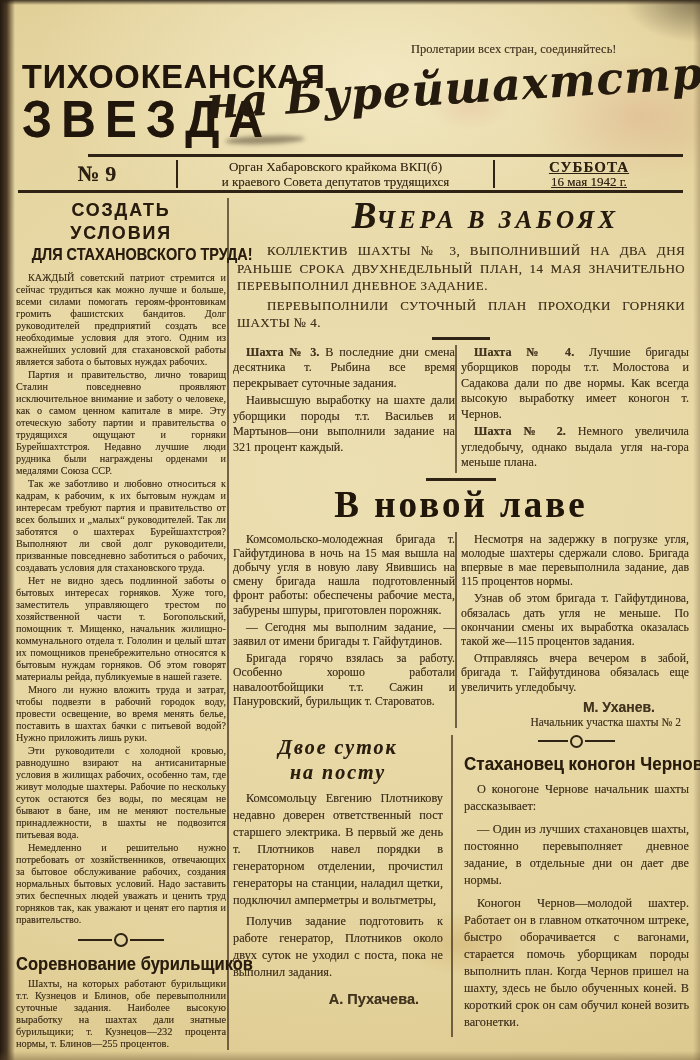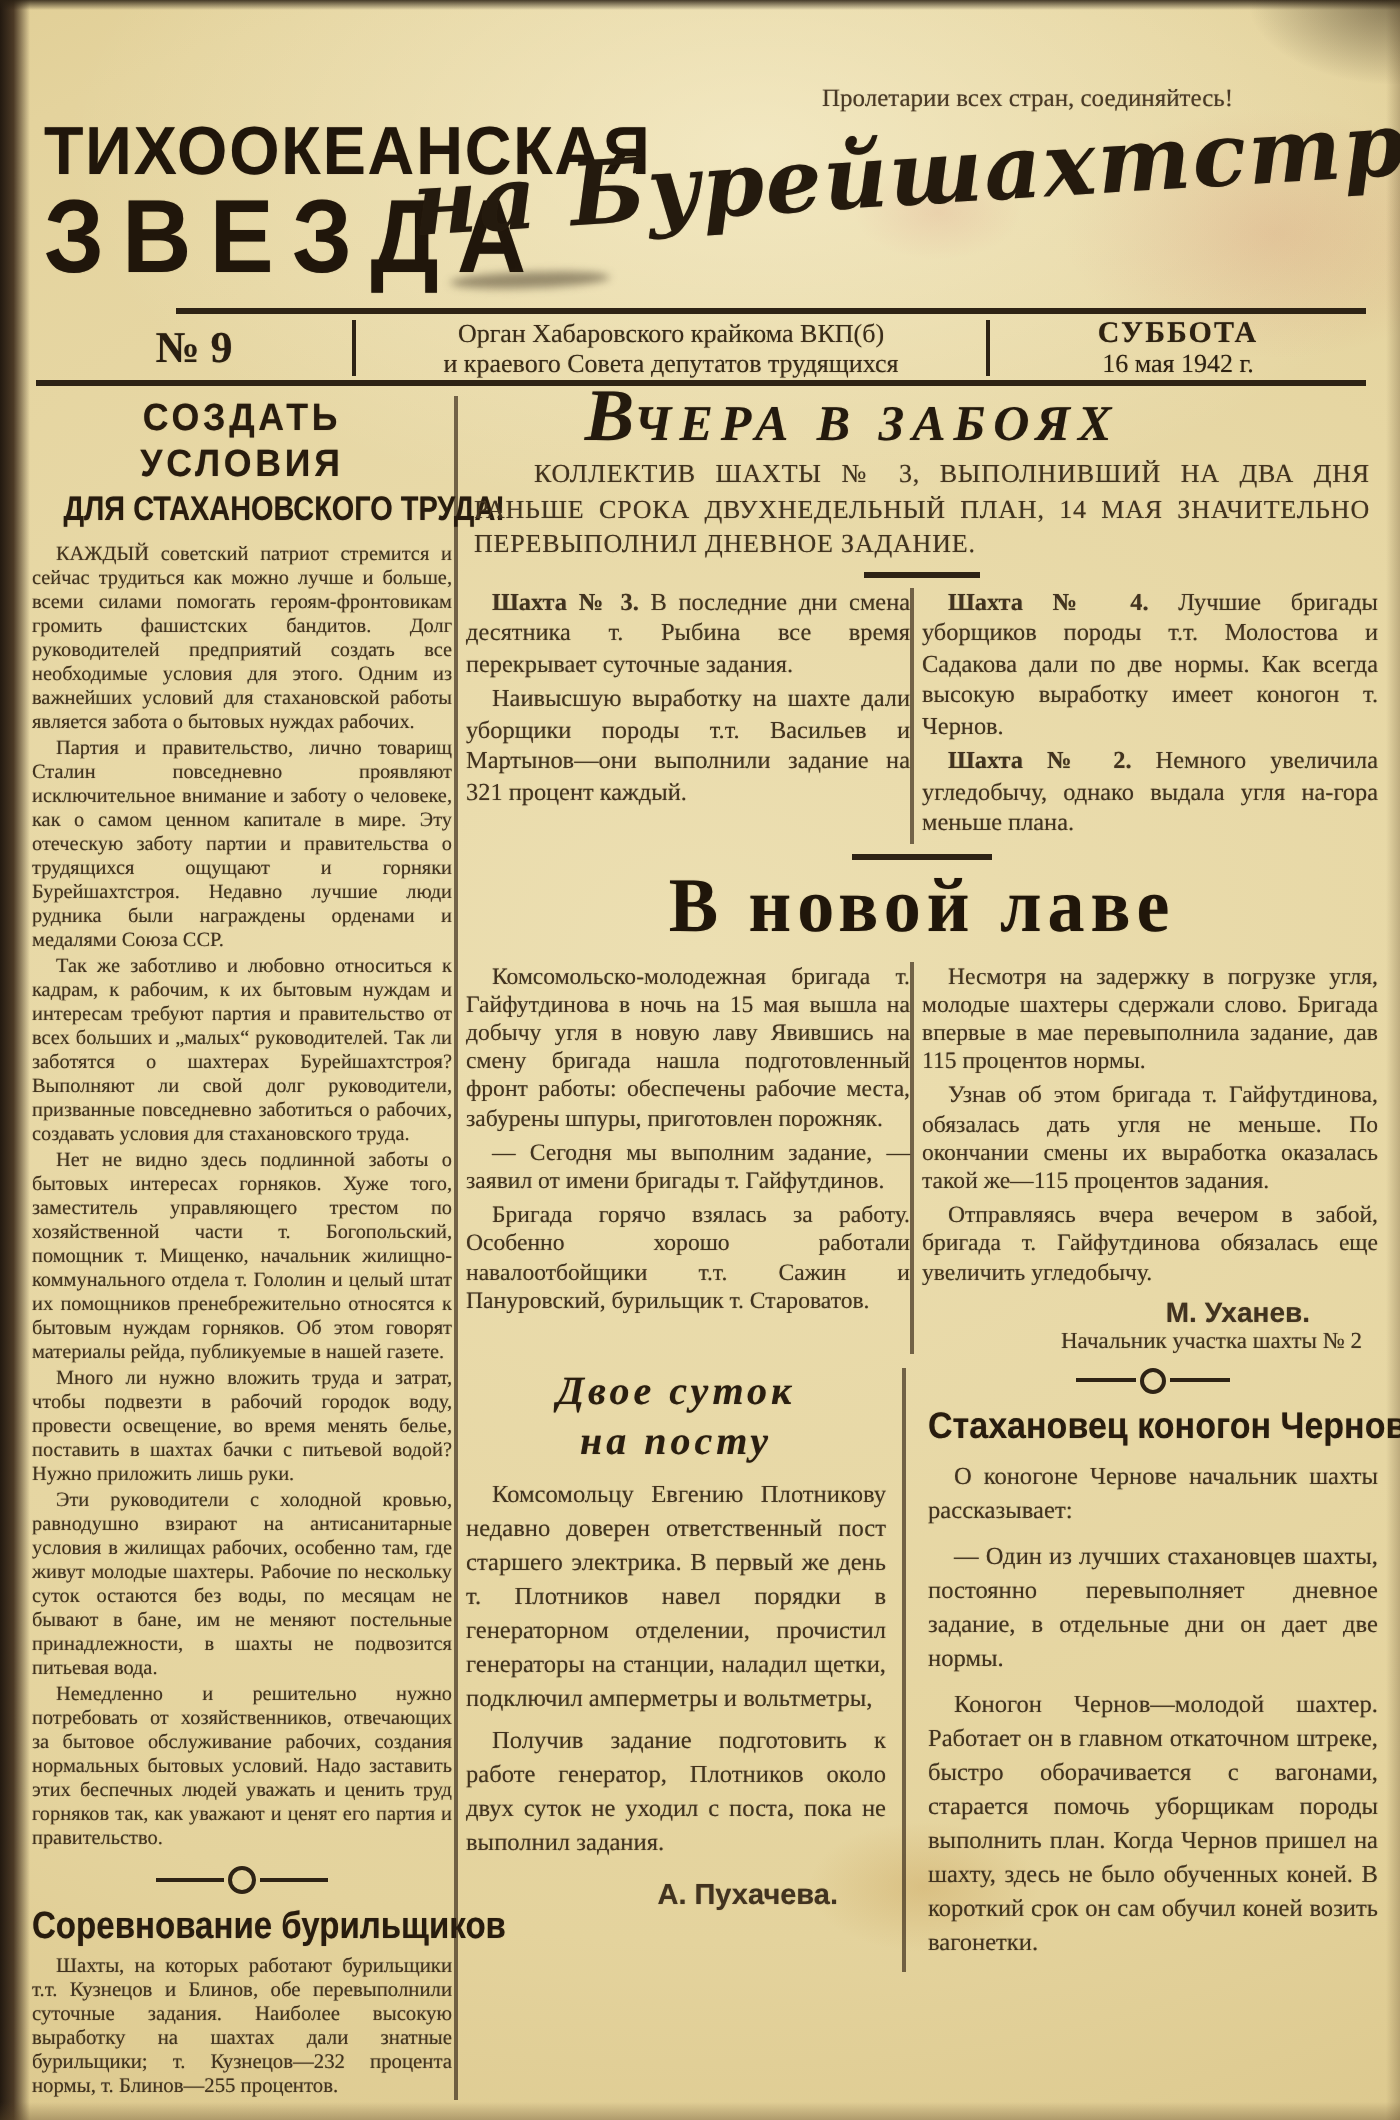--- a/index.html
+++ b/index.html
@@ -42,21 +42,21 @@
     background:rgba(46,35,21,.45);filter:blur(2px);transform:rotate(-2deg);}
 
   .hrule{position:absolute;background:#2e2315;}
   .rule-info-top{left:88px;top:154px;width:595px;height:3px;}
   .rule-info-bottom{left:18px;top:190px;width:665px;height:3px;}
 
   .infobar{position:absolute;left:18px;top:158px;width:665px;height:31px;display:flex;align-items:center;}
   .issue{width:158px;text-align:center;font-weight:bold;font-size:22px;color:#2a1f11;}
   .vsep{width:2px;height:28px;background:#2e2315;}
   .organ{flex:1;text-align:center;font-size:13px;line-height:15px;color:#3a2c19;}
-  .daydate{width:188px;text-align:center;color:#2e2212;}
+  .daydate{width:188px;text-align:center;color:#2e2212;text-decoration:underline;}
   .day{font-size:15px;font-weight:bold;letter-spacing:1px;line-height:16px;}
   .date{font-size:13px;line-height:14px;}
 
   
   .main-vrule{position:absolute;left:227px;top:198px;width:2px;height:852px;background:rgba(62,47,29,.7);}
 
   .col-left{position:absolute;left:16px;top:198px;width:210px;}
   .ed-title{text-align:center;font-family:"Liberation Sans",sans-serif;font-weight:bold;color:#281c0e;margin-bottom:7px;}
   .ed-title .l1{display:block;font-size:19px;line-height:23px;letter-spacing:2px;transform:scaleX(.94);}
   .ed-title .l2{display:block;font-size:17px;line-height:21px;white-space:nowrap;transform:scaleX(.85);transform-origin:center;}
@@ -66,22 +66,22 @@
   .ornament .oline{width:34px;height:2.5px;background:#2e2315;}
   .ornament .ocirc{width:10px;height:10px;border:2.5px solid #2e2315;border-radius:50%;margin:0 2px;}
 
   .drill-title{font-family:"Liberation Sans",sans-serif;font-weight:bold;font-size:19px;line-height:23px;
     white-space:nowrap;transform:scaleX(.87);transform-origin:left;color:#281c0e;margin-bottom:3px;}
   .drill-text{font-size:10.4px;line-height:12.1px;text-align:justify;text-indent:12px;margin:0;}
 
   .right-area{position:absolute;left:233px;top:196px;width:456px;}
 
   
-  .yest-title{text-align:center;font-style:italic;font-weight:bold;font-size:25px;letter-spacing:4px;
-    color:#241a0e;padding-right:70px;line-height:26px;}
+  .yest-title{text-align:right;font-style:italic;font-weight:bold;font-size:25px;letter-spacing:4px;
+    color:#241a0e;padding-right:70px;line-height:40px;}
   .yest-title .initial{font-size:37px;letter-spacing:0;}
   .yest-leads p{font-size:13px;line-height:17.5px;letter-spacing:.4px;text-align:justify;
     text-indent:30px;margin:2px 4px 0;}
   .short-rule{width:58px;height:3px;background:#2e2315;margin:5px auto 5px;}
   .cols{display:flex;}
   .colL{width:222px;padding-right:0;box-sizing:border-box;}
   .colR{width:234px;padding-left:4px;box-sizing:border-box;border-left:2px solid rgba(62,47,29,.7);}
   .yest-cols p{font-size:12.2px;line-height:15.5px;text-align:justify;text-indent:13px;margin:0 0 2px;}
   .lead-b{font-weight:bold;}
 
@@ -171,20 +171,21 @@
   </div>
 
   <div class="right-area">
 
     <div>
       <div class="yest-title">
         <span class="initial">В</span><span>ЧЕРА В ЗАБОЯХ</span>
       </div>
       <div class="yest-leads">
         <p>КОЛЛЕКТИВ ШАХТЫ № 3, ВЫПОЛНИВШИЙ НА ДВА ДНЯ РАНЬШЕ СРОКА ДВУХНЕДЕЛЬНЫЙ ПЛАН, 14 МАЯ ЗНАЧИТЕЛЬНО ПЕРЕВЫПОЛНИЛ ДНЕВНОЕ ЗАДАНИЕ.</p>
+        <p>ПЕРЕВЫПОЛНИЛИ СУТОЧНЫЙ ПЛАН ПРОХОДКИ ГОРНЯКИ ШАХТЫ № 4.</p>
       </div>
       <div class="short-rule"></div>
       <div class="cols yest-cols">
         <div class="colL">
           <p><span class="lead-b">Шахта № 3.</span> <span>В последние дни смена десятника т. Рыбина все время перекрывает суточные задания.</span></p>
           <p><span>Наивысшую выработку на шахте дали уборщики породы т.т. Васильев и Мартынов—они выполнили задание на 321 процент каждый.</span></p>
         </div>
         <div class="colR">
           <p><span class="lead-b">Шахта № 4.</span> <span>Лучшие бригады уборщиков породы т.т. Молостова и Садакова дали по две нормы. Как всегда высокую выработку имеет коногон т. Чернов.</span></p>
           <p><span class="lead-b">Шахта № 2.</span> <span>Немного увеличила угледобычу, однако выдала угля на-гора меньше плана.</span></p>

